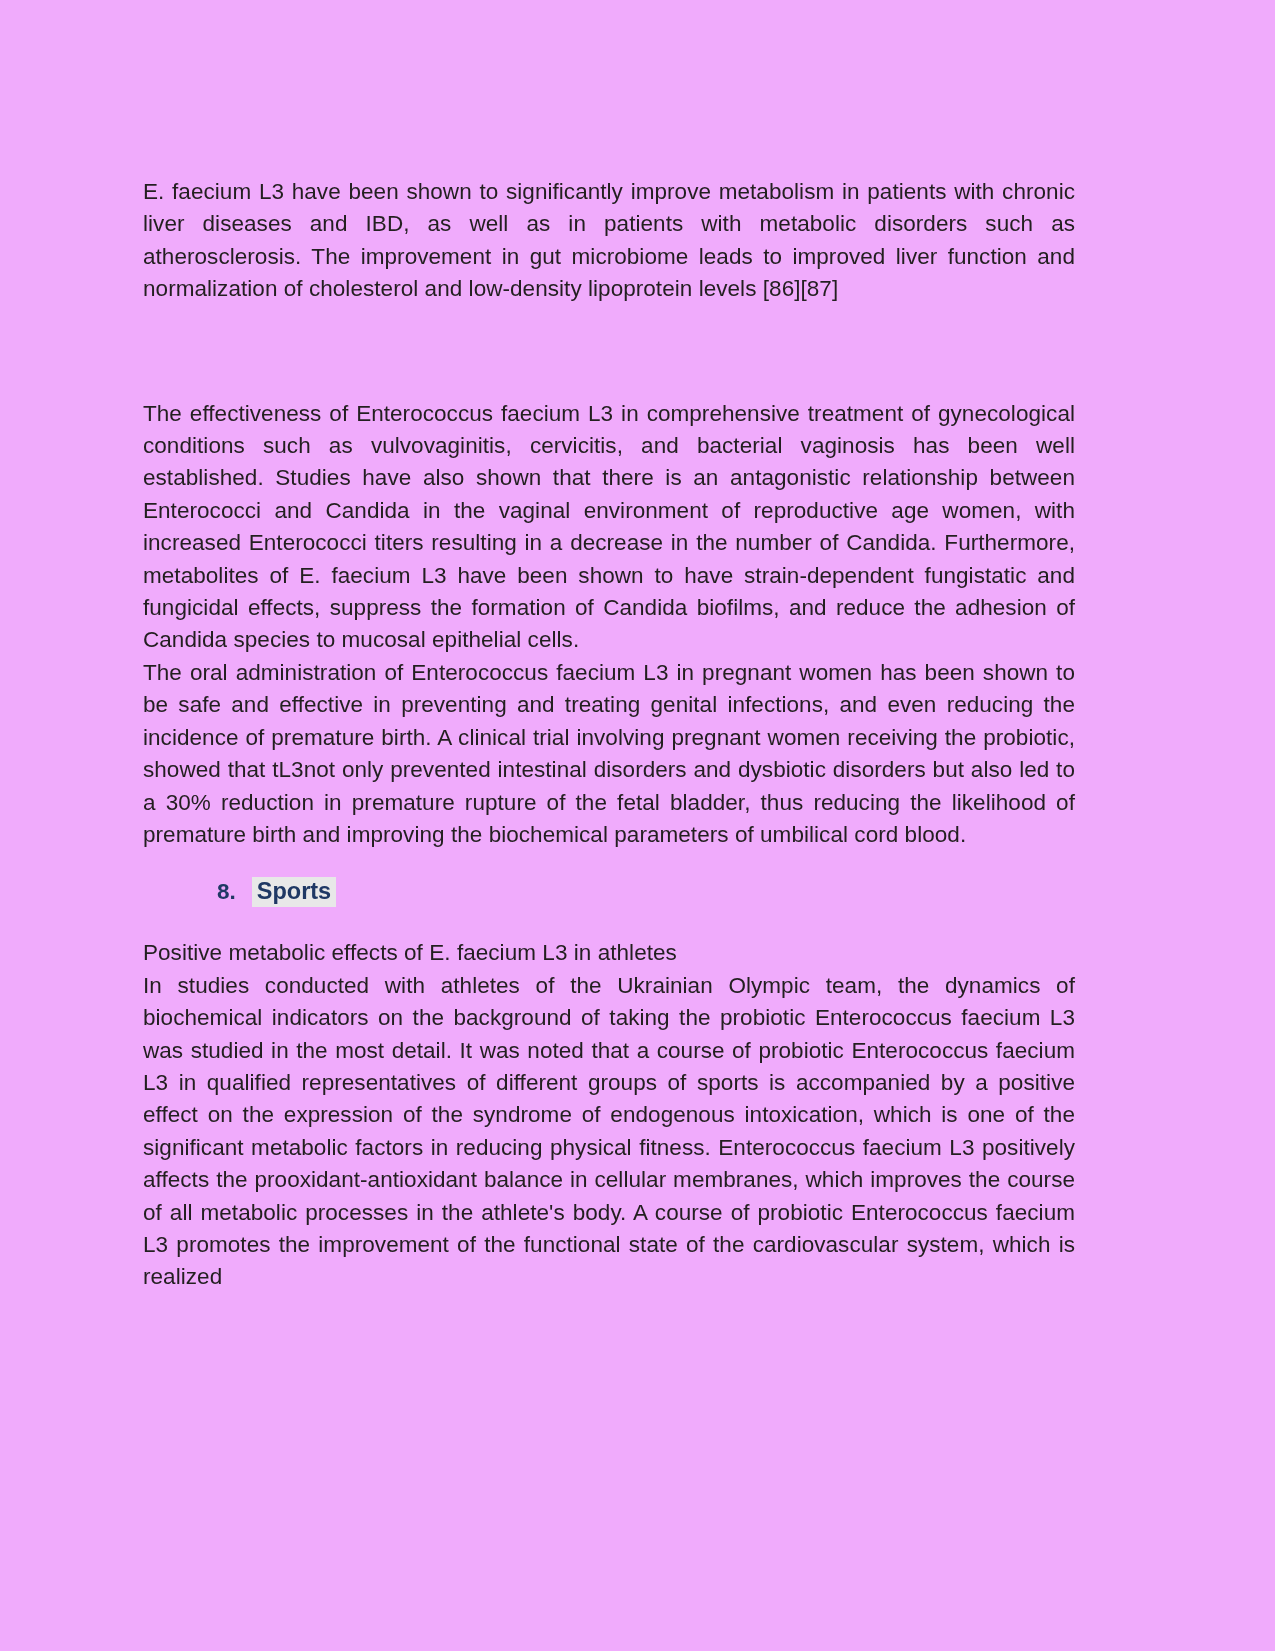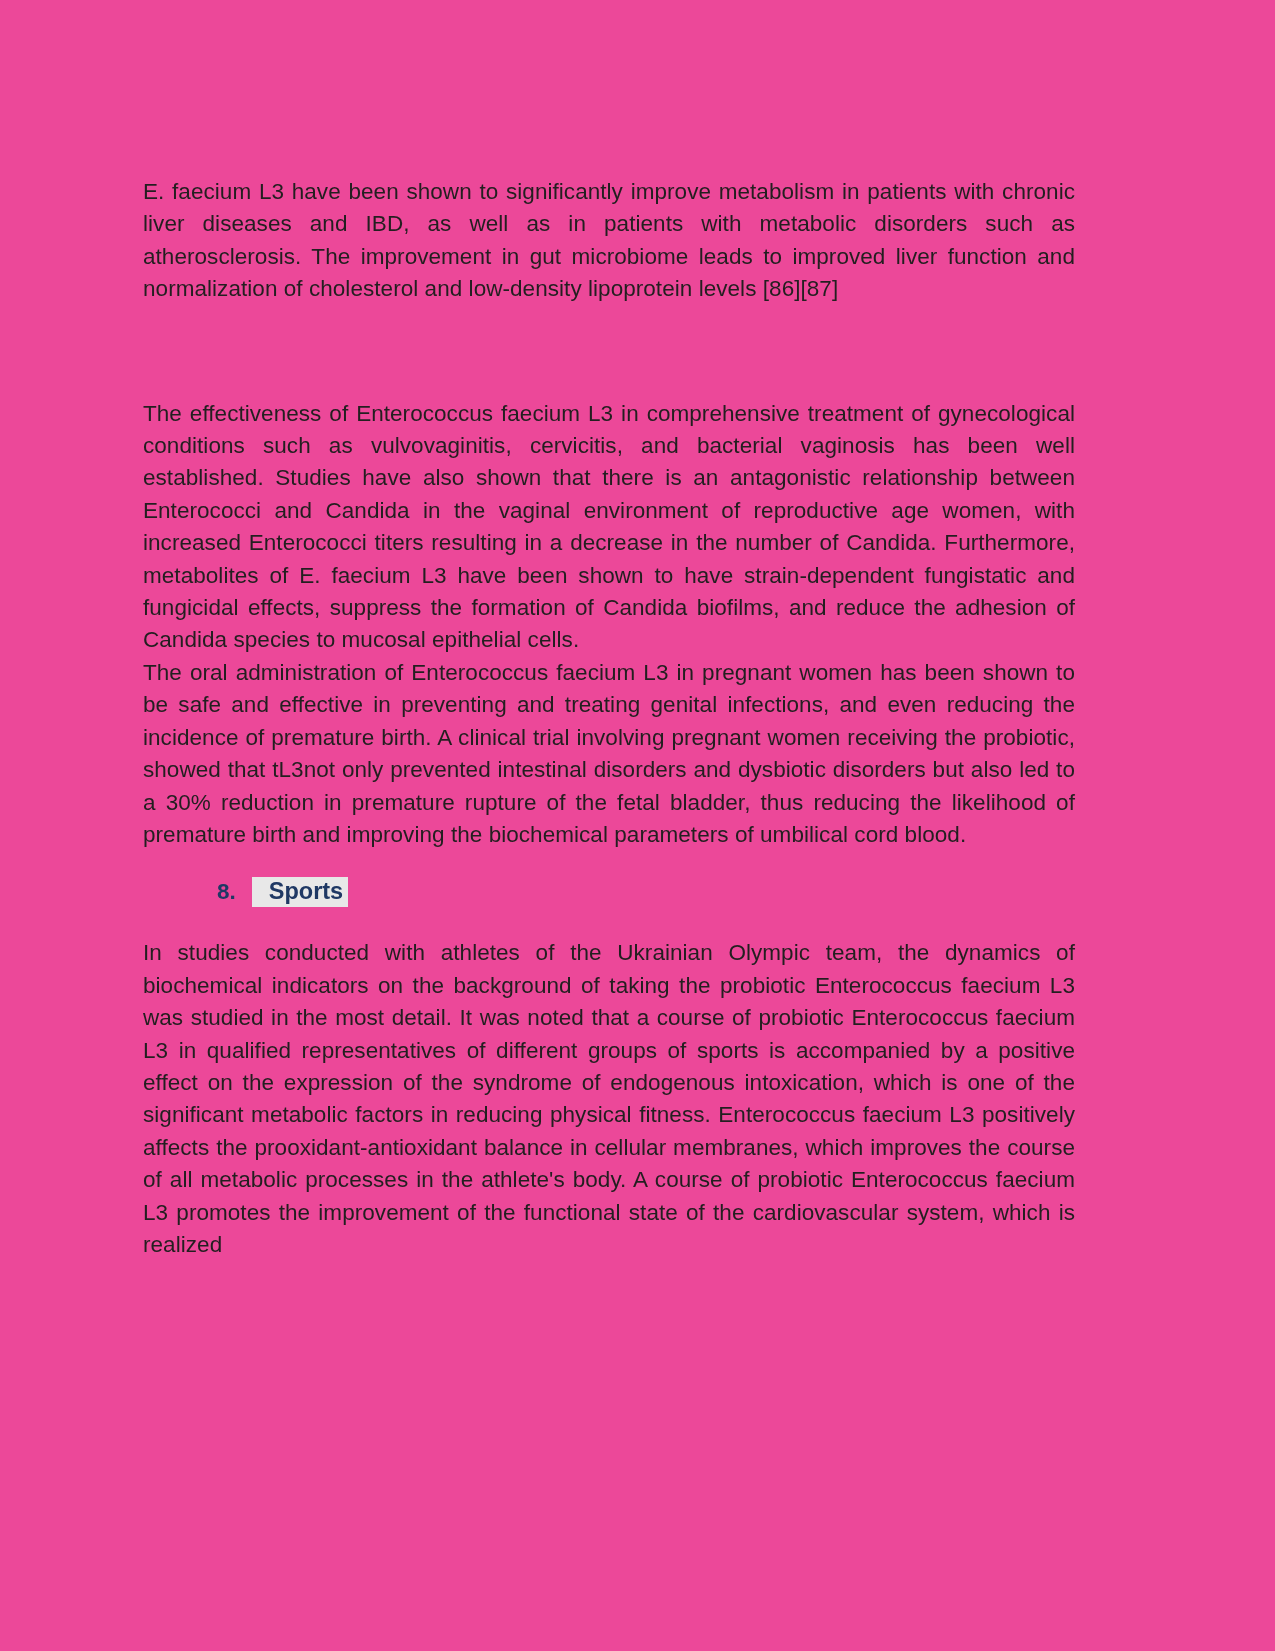--- a/index.html
+++ b/index.html
@@ -11,21 +11,21 @@
     width: 1275px;
     height: 1651px;
     font-family: "Liberation Sans", sans-serif;
     color: #231f20;
   }
   .page {
     box-sizing: border-box;
     width: 1275px;
     height: 1651px;
     padding: 176px 143px 60px 143px;
-    background: #ec4899;
+    background: #f0abfc;
   }
   .doc-body {
     width: 932px;
   }
   p.para {
     margin: 0;
     font-size: 22.5px;
     line-height: 32.4px;
     text-align: justify;
     text-justify: inter-word;
@@ -47,21 +47,21 @@
     font-size: 22.5px;
     font-weight: bold;
     color: #1f3864;
     margin-right: 16px;
   }
   .section-heading .title {
     font-size: 23.5px;
     font-weight: bold;
     color: #1f3864;
     background: #e8e8e8;
-    padding: 1px 5px 2px 17px;
+    padding: 1px 5px 2px 5px;
   }
   .after-heading { height: 30px; }
 </style>
 </head>
 <body>
 
 <div class="page">
   <div class="doc-body">
 
     <p class="para">E. faecium L3 have been shown to significantly improve metabolism in patients with chronic liver diseases and IBD, as well as in patients with metabolic disorders such as atherosclerosis. The improvement in gut microbiome leads to improved liver function and normalization of cholesterol and low-density lipoprotein levels [86][87]</p>
@@ -75,17 +75,18 @@
 
     <p class="para">The oral administration of Enterococcus faecium L3 in pregnant women has been shown to be safe and effective in preventing and treating genital infections, and even reducing the incidence of premature birth. A clinical trial involving pregnant women receiving the probiotic, showed that tL3not only prevented intestinal disorders and dysbiotic disorders but also led to a 30% reduction in premature rupture of the fetal bladder, thus reducing the likelihood of premature birth and improving the biochemical parameters of umbilical cord blood.</p>
 
     <div class="section-heading">
       <span class="num">8.</span>
       <span class="title">Sports</span>
     </div>
 
     <div class="after-heading"></div>
 
+    <p class="para nojust">Positive metabolic effects of E. faecium L3 in athletes</p>
 
     <p class="para">In studies conducted with athletes of the Ukrainian Olympic team, the dynamics of biochemical indicators on the background of taking the probiotic Enterococcus faecium L3 was studied in the most detail. It was noted that a course of probiotic Enterococcus faecium L3 in qualified representatives of different groups of sports is accompanied by a positive effect on the expression of the syndrome of endogenous intoxication, which is one of the significant metabolic factors in reducing physical fitness. Enterococcus faecium L3 positively affects the prooxidant-antioxidant balance in cellular membranes, which improves the course of all metabolic processes in the athlete's body. A course of probiotic Enterococcus faecium L3 promotes the improvement of the functional state of the cardiovascular system, which is realized</p>
 
   </div>
 </div>
 
 </body></html>

